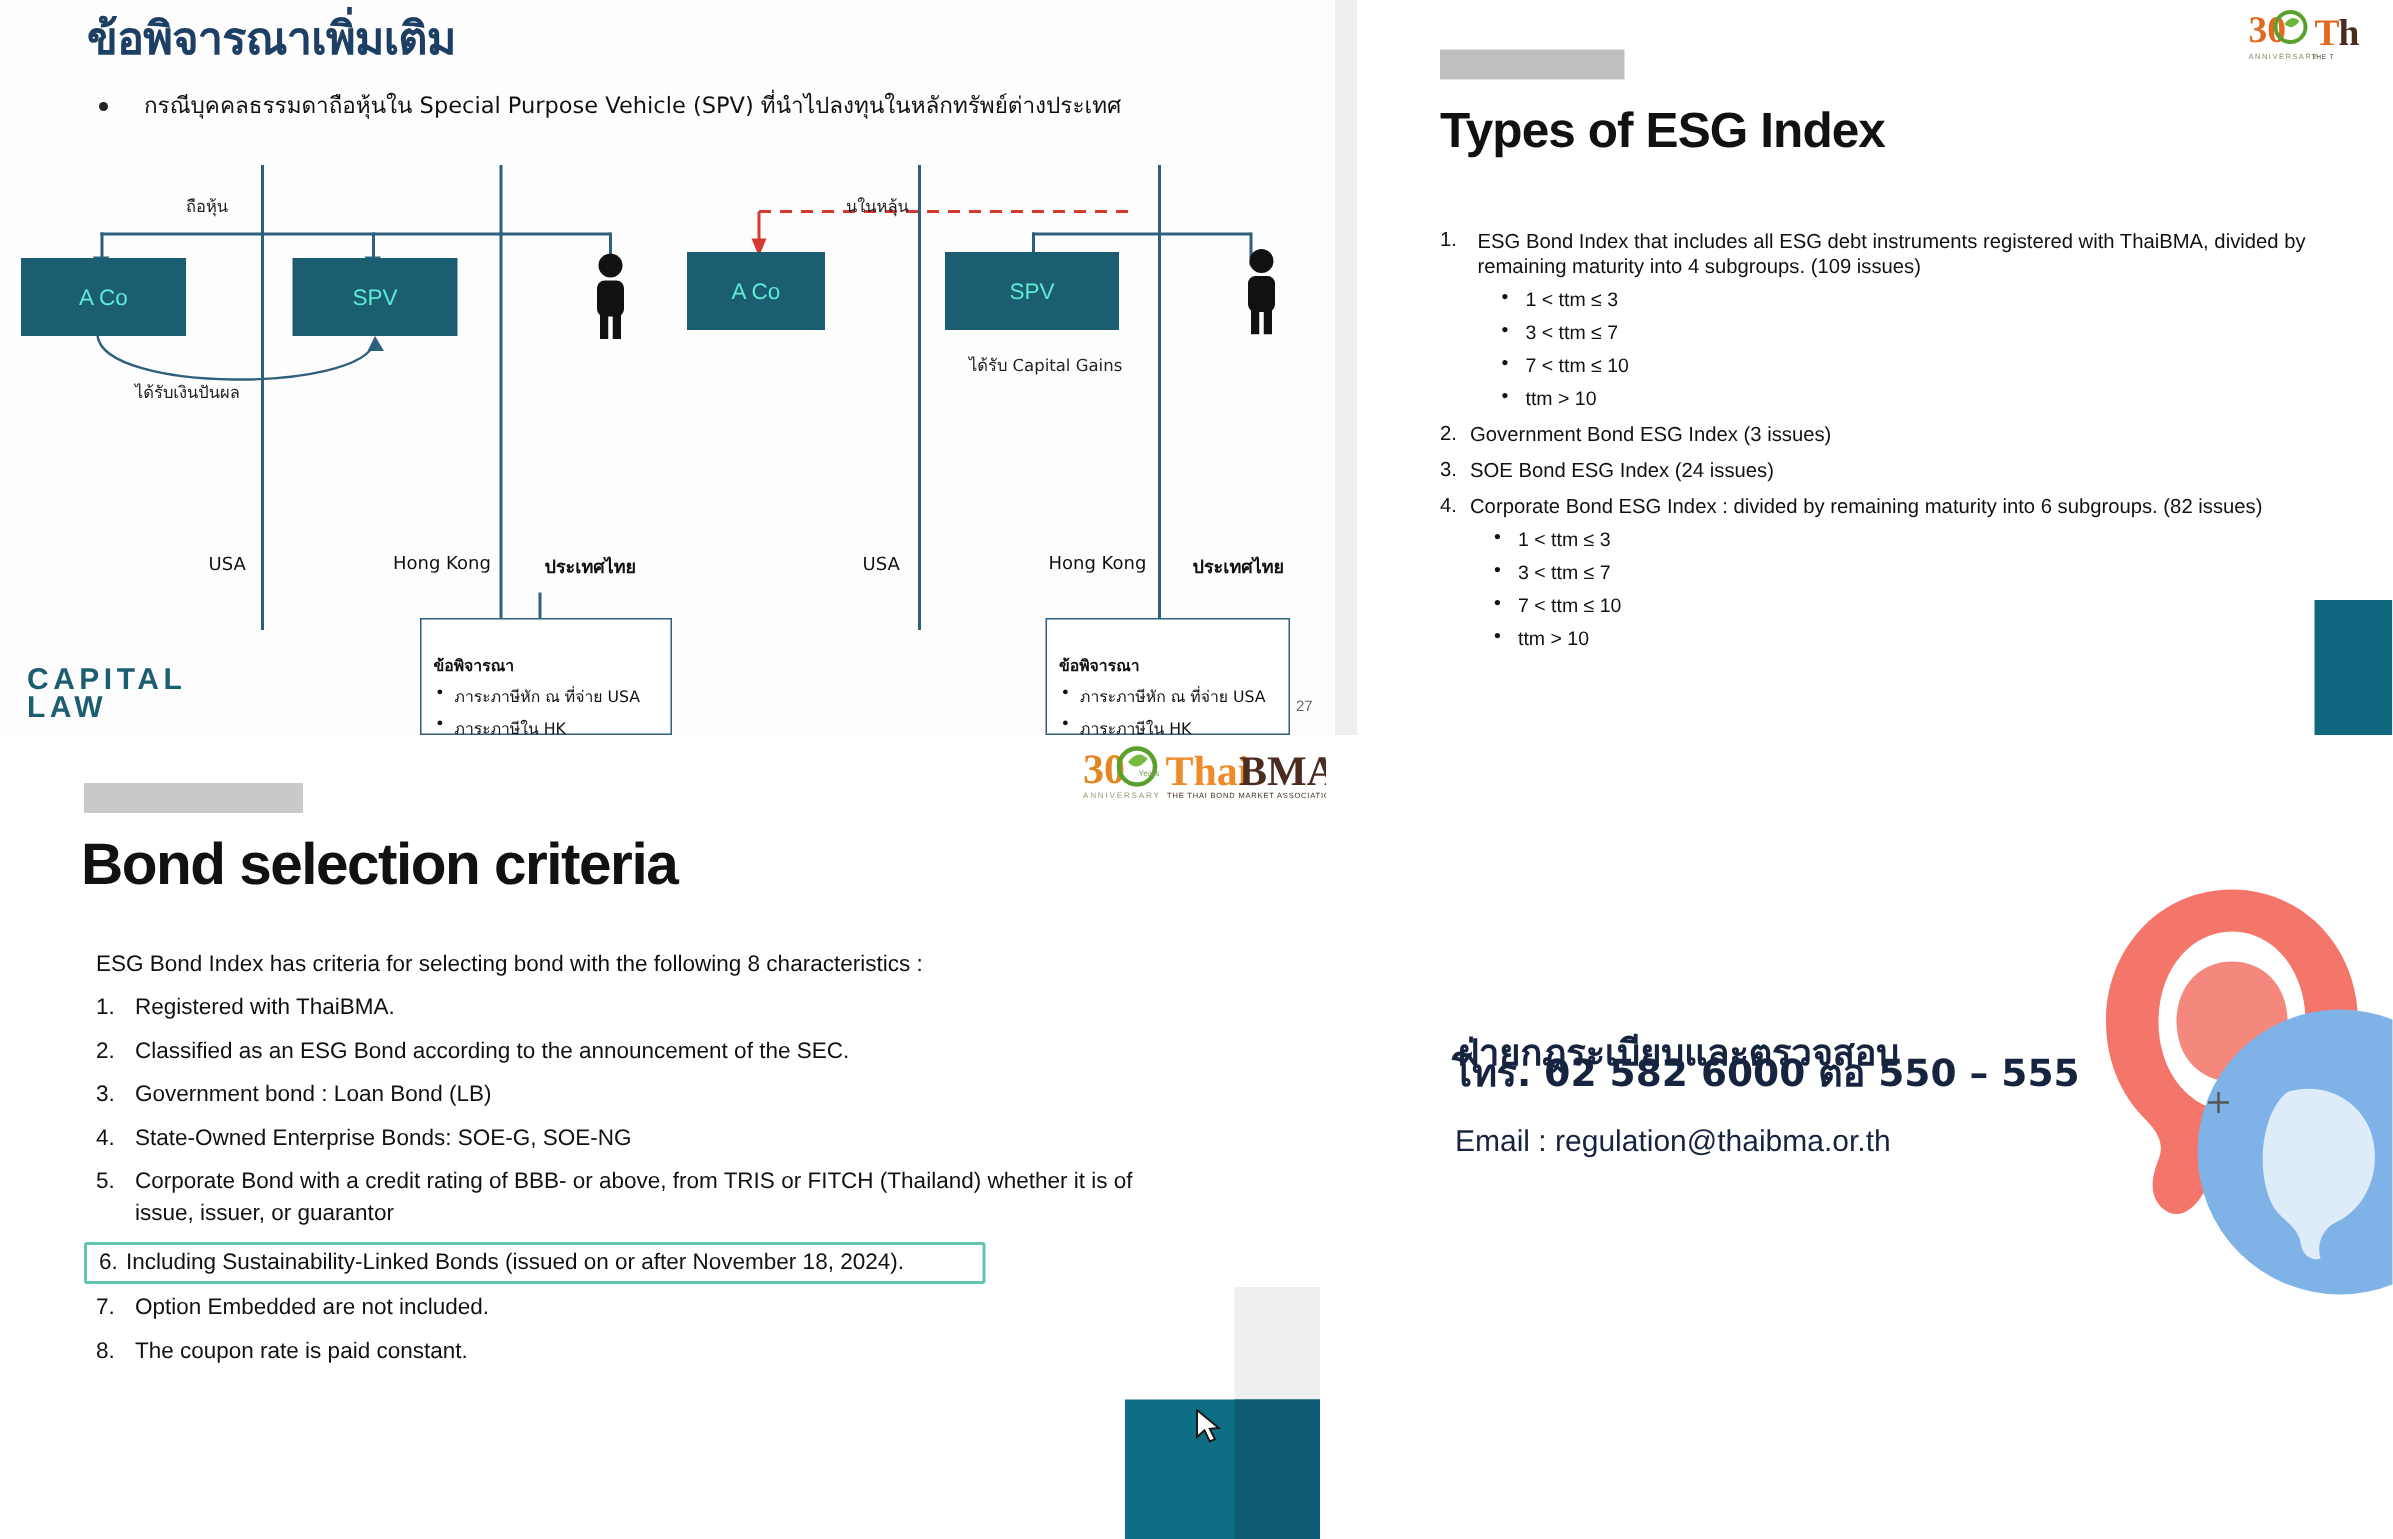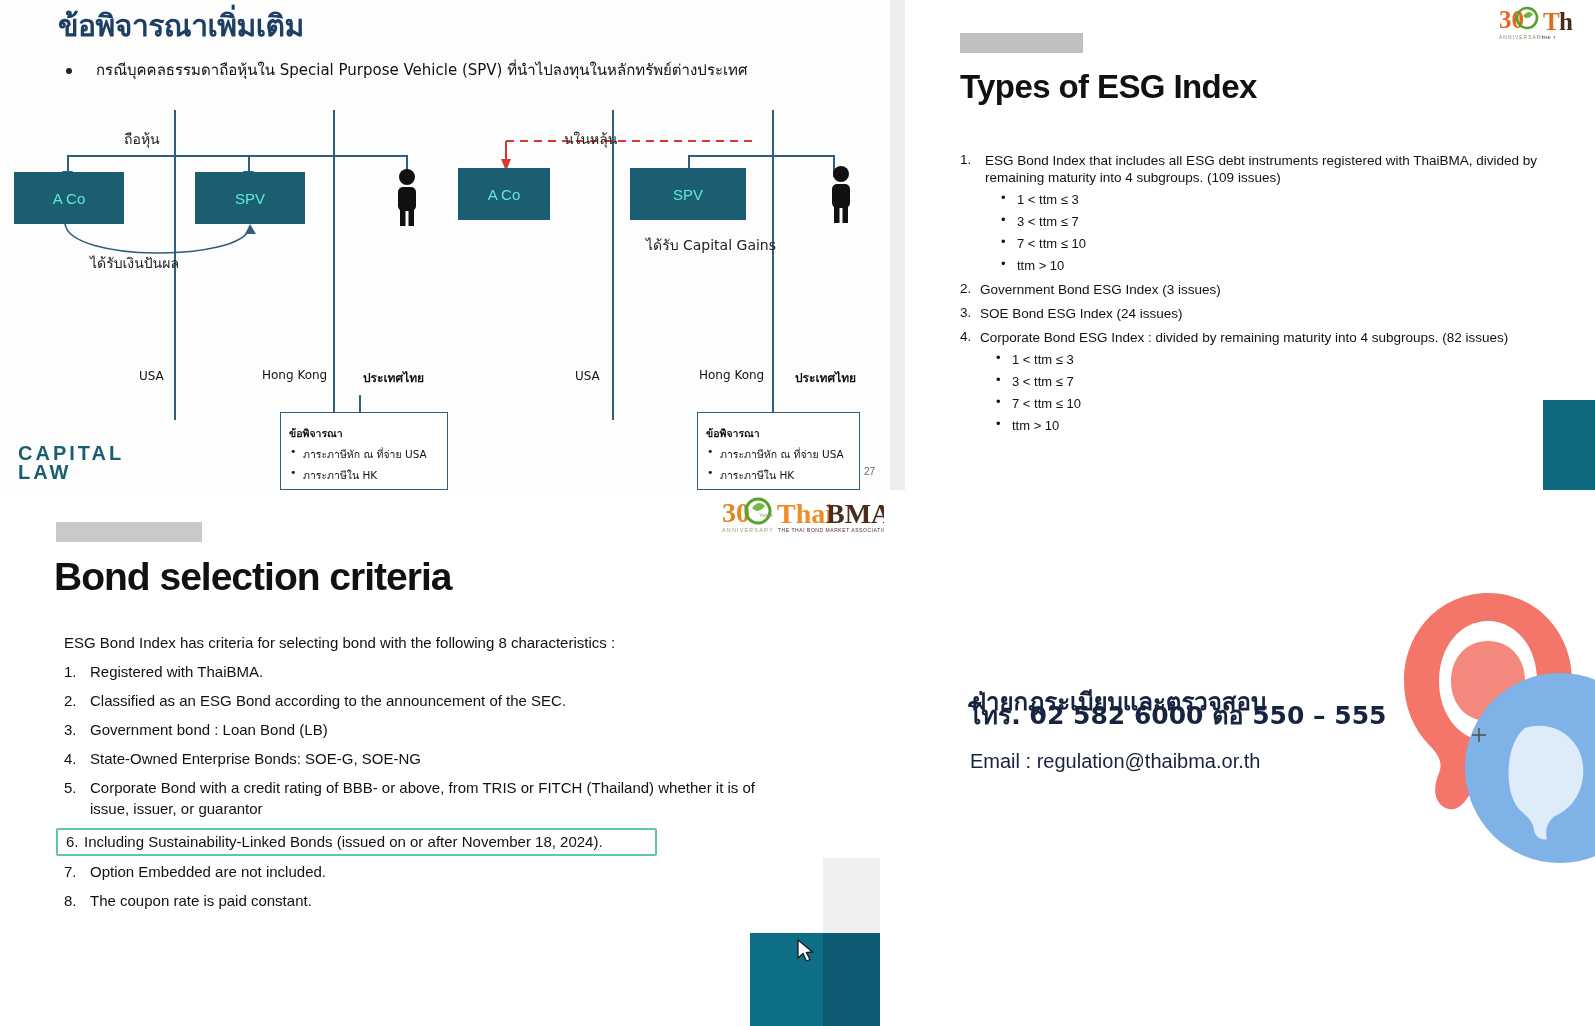--- a/index.html
+++ b/index.html
@@ -31,30 +31,30 @@
   .vline{position:absolute;width:1.5px;background:#2e5f7c;}
   .hline{position:absolute;height:1.5px;background:#2e5f7c;}
   .box{
     position:absolute;background:#1b5e72;color:#5eead4;
     display:flex;align-items:center;justify-content:center;
     font-size:15px;font-family:"Liberation Sans",sans-serif;
   }
   .person{position:absolute;}
   .thai-sm{
     position:absolute;font-family:"DejaVu Sans",sans-serif;
-    font-size:14px;color:#222;white-space:nowrap;
+    font-size:11px;color:#222;white-space:nowrap;
   }
   .country{
     position:absolute;font-family:"DejaVu Sans",sans-serif;
     font-size:12px;color:#111;white-space:nowrap;
   }
   .country.th{font-weight:bold;}
   .notebox{
     position:absolute;border:1.4px solid #2e5f7c;background:#fff;
-    padding:12px 8px 4px 8px;box-sizing:border-box;
+    padding:22px 8px 4px 8px;box-sizing:border-box;
   }
   .notebox .nt{font-family:"DejaVu Sans",sans-serif;font-size:10.5px;font-weight:bold;color:#111;margin-bottom:4px;}
   .notebox ul{margin:0;padding-left:14px;list-style:none;}
   .notebox li{
     font-family:"DejaVu Sans",sans-serif;font-size:10.5px;color:#111;
     margin-bottom:4px;position:relative;white-space:nowrap;
   }
   .notebox li:before{content:"\2022";position:absolute;left:-13px;top:-1px;font-size:11px;}
   #tl .caplaw{
     position:absolute;left:18px;top:444px;
@@ -252,21 +252,21 @@
         <li style="padding-left:20px;">
           <span class="num">2.</span>
           <span class="txt">Government Bond ESG Index (3 issues)</span>
         </li>
         <li style="padding-left:20px;">
           <span class="num">3.</span>
           <span class="txt">SOE Bond ESG Index (24 issues)</span>
         </li>
         <li style="padding-left:20px;">
           <span class="num">4.</span>
-          <span class="txt">Corporate Bond ESG Index : divided by remaining maturity into 4 subgroups. (82 issues)</span>
+          <span class="txt">Corporate Bond ESG Index : divided by remaining maturity into 6 subgroups. (82 issues)</span>
           <ul class="subl">
             <li>1 &lt; ttm ≤ 3</li>
             <li>3 &lt; ttm ≤ 7</li>
             <li>7 &lt; ttm ≤ 10</li>
             <li>ttm &gt; 10</li>
           </ul>
         </li>
       </ol>
 
       <div class="tealedge"></div>

